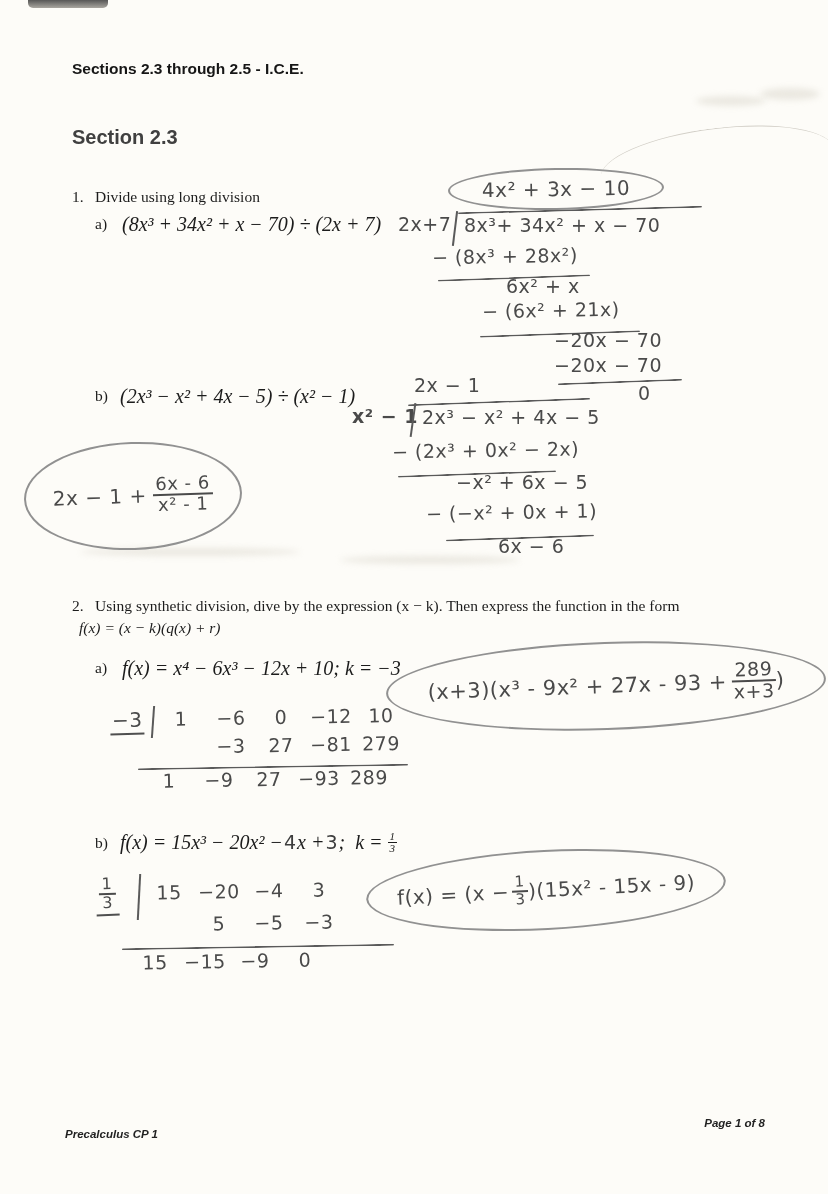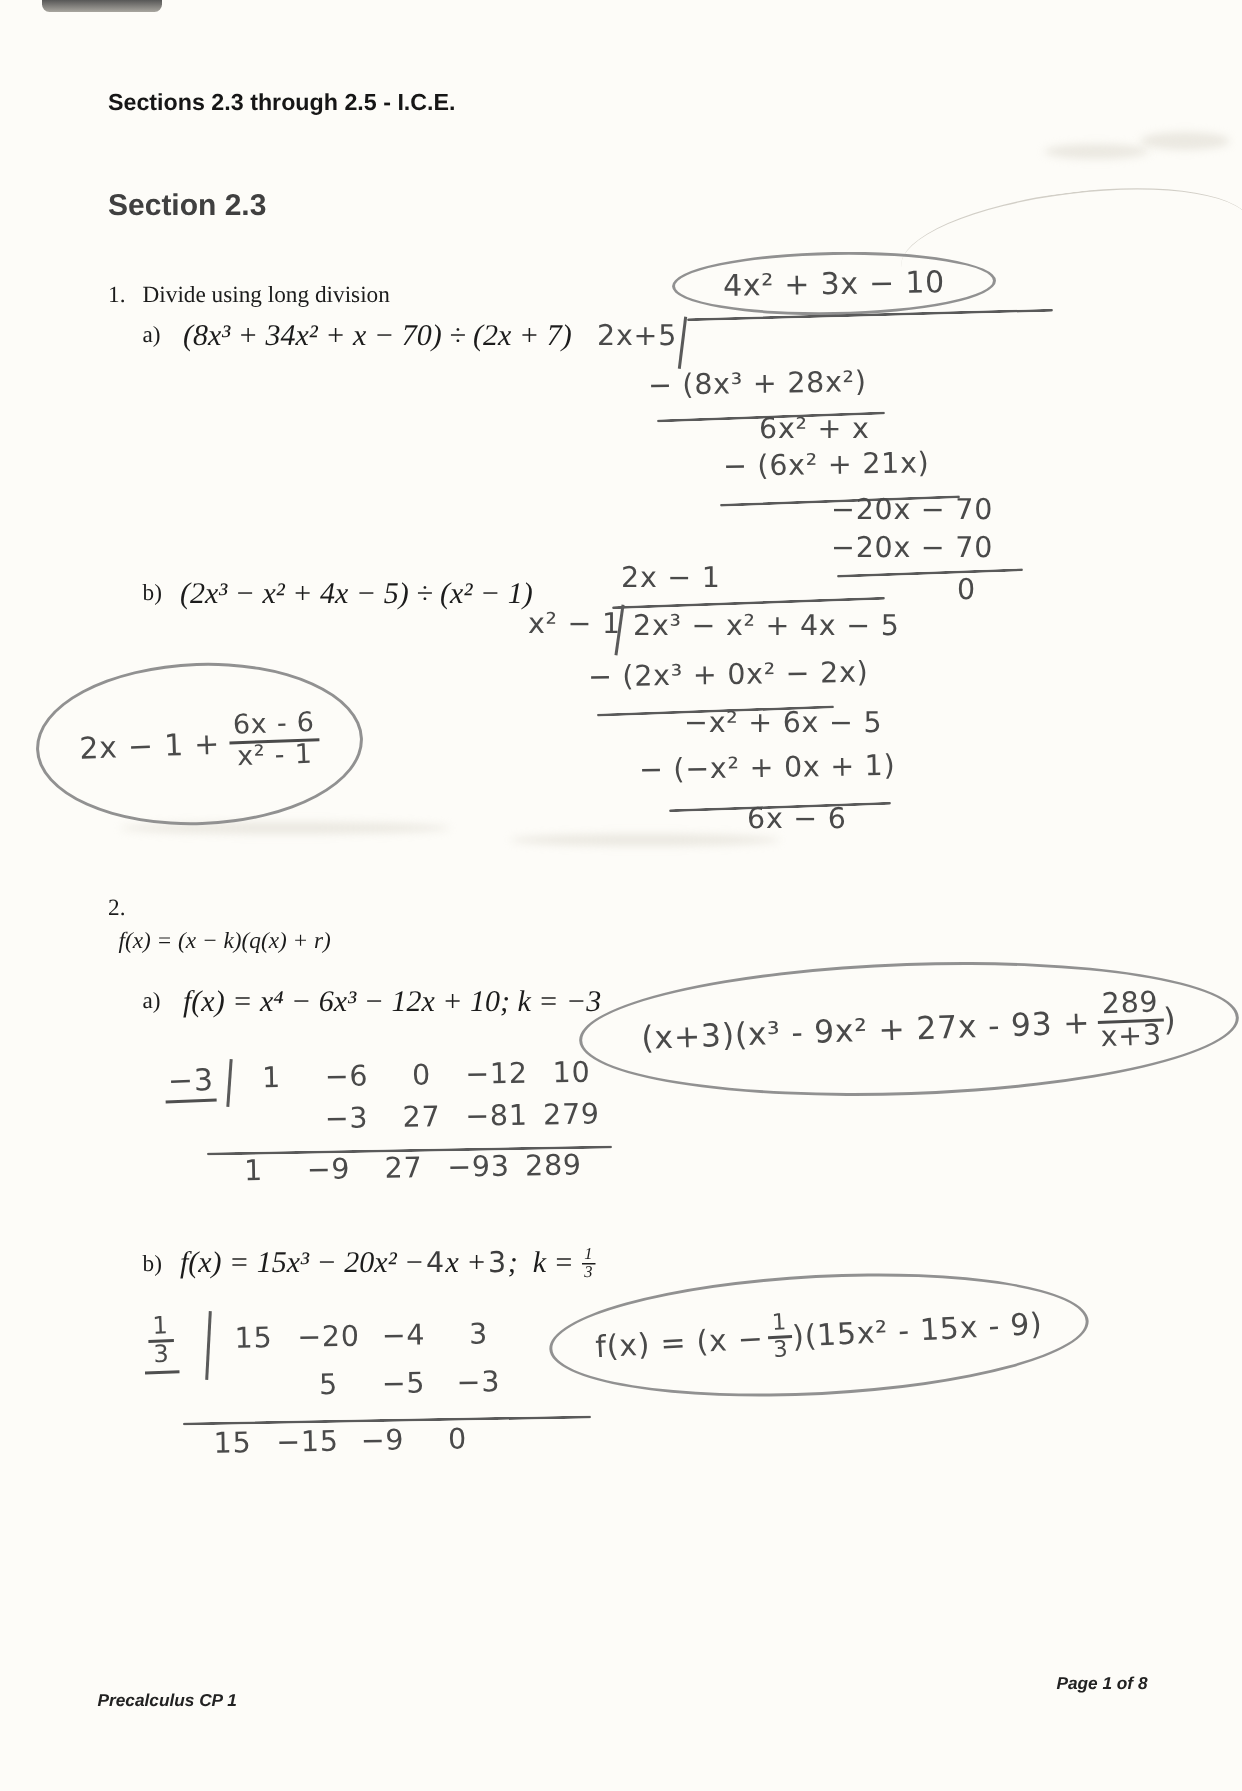--- a/index.html
+++ b/index.html
@@ -55,59 +55,61 @@
   <div class="abs body-text" style="left:95px;top:188px;">Divide using long division</div>
 
   <div class="abs label" style="left:95px;top:215px;">a)</div>
   <div class="abs expr" style="left:122px;top:213px;">(8x³ + 34x² + x − 70) ÷ (2x + 7)</div>
 
   <div class="abs" style="left:396px;top:168px;width:332px;height:232px;">
     <div class="ellipse" style="left:52px;top:0;width:212px;height:38px;transform:rotate(-1deg);">
       <span class="hand h20">4x² + 3x − 10</span>
     </div>
     <div class="hl" style="left:62px;top:41px;width:244px;transform:rotate(-1.5deg);"></div>
-    <div class="abs hand h19" style="left:2px;top:45px;">2x+5</div>
+    <div class="abs hand h19" style="left:2px;top:45px;">2x+7</div>
     <div class="vl" style="left:58px;top:43px;height:35px;transform:rotate(7deg);"></div>
+    <div class="abs hand h19" style="left:68px;top:46px;">8x³+ 34x² + x − 70</div>
     <div class="abs hand h19" style="left:36px;top:77px;transform:rotate(-1deg);">− (8x³ + 28x²)</div>
     <div class="hl" style="left:42px;top:109px;width:152px;transform:rotate(-2deg);"></div>
     <div class="abs hand h19" style="left:110px;top:107px;">6x² + x</div>
     <div class="abs hand h19" style="left:86px;top:131px;transform:rotate(-1deg);">− (6x² + 21x)</div>
     <div class="hl" style="left:84px;top:165px;width:160px;transform:rotate(-2deg);"></div>
     <div class="abs hand h19" style="left:158px;top:161px;">−20x − 70</div>
     <div class="abs hand h19" style="left:158px;top:186px;">−20x − 70</div>
     <div class="hl" style="left:162px;top:213px;width:124px;transform:rotate(-2deg);"></div>
     <div class="abs hand h19" style="left:242px;top:214px;">0</div>
   </div>
 
   <div class="abs label" style="left:95px;top:387px;">b)</div>
   <div class="abs expr" style="left:120px;top:385px;">(2x³ − x² + 4x − 5) ÷ (x² − 1)</div>
 
   <div class="abs" style="left:352px;top:372px;width:345px;height:205px;">
     <div class="abs hand h19" style="left:62px;top:2px;">2x − 1</div>
     <div class="hl" style="left:56px;top:29px;width:182px;transform:rotate(-2deg);"></div>
-    <div class="abs hand h19" style="left:0;top:33px;">x² − 1</div>
+    <div class="abs hand h19" style="left:0;top:33px;font-weight:bold;">x² − 1</div>
     <div class="vl" style="left:60px;top:31px;height:34px;transform:rotate(8deg);"></div>
     <div class="abs hand h19" style="left:70px;top:34px;">2x³ − x² + 4x − 5</div>
     <div class="abs hand h19" style="left:40px;top:67px;transform:rotate(-1deg);">− (2x³ + 0x² − 2x)</div>
     <div class="hl" style="left:46px;top:101px;width:158px;transform:rotate(-2deg);"></div>
     <div class="abs hand h19" style="left:104px;top:99px;">−x² + 6x − 5</div>
     <div class="abs hand h19" style="left:74px;top:129px;transform:rotate(-1deg);">− (−x² + 0x + 1)</div>
     <div class="hl" style="left:94px;top:165px;width:148px;transform:rotate(-2deg);"></div>
     <div class="abs hand h19" style="left:146px;top:163px;">6x − 6</div>
   </div>
 
   <div class="ellipse" style="left:24px;top:442px;width:214px;height:104px;transform:rotate(-2deg);">
     <span class="hand h20" style="margin-right:6px;">2x − 1  +</span>
     <span class="frac hand" style="font-size:18px;">
       <span class="num">6x - 6</span>
       <span class="den">x² - 1</span>
     </span>
   </div>
 
   <div class="abs body-text" style="left:72px;top:597px;">2.</div>
+  <div class="abs body-text" style="left:95px;top:597px;">Using synthetic division, dive by the expression (x − k). Then express the function in the form</div>
   <div class="abs body-text" style="left:79px;top:619px;font-style:italic;">f(x) = (x − k)(q(x) + r)</div>
 
   <div class="abs label" style="left:95px;top:659px;">a)</div>
   <div class="abs expr" style="left:122px;top:657px;">f(x) = x⁴ − 6x³ − 12x + 10;  k = −3</div>
 
   <div class="ellipse" style="left:386px;top:642px;width:436px;height:84px;transform:rotate(-2deg);">
     <span class="hand" style="font-size:21px;margin-right:5px;">(x+3)(x³ - 9x² + 27x - 93  +</span>
     <span class="frac hand" style="font-size:19px;">
       <span class="num">289</span>
       <span class="den">x+3</span>

